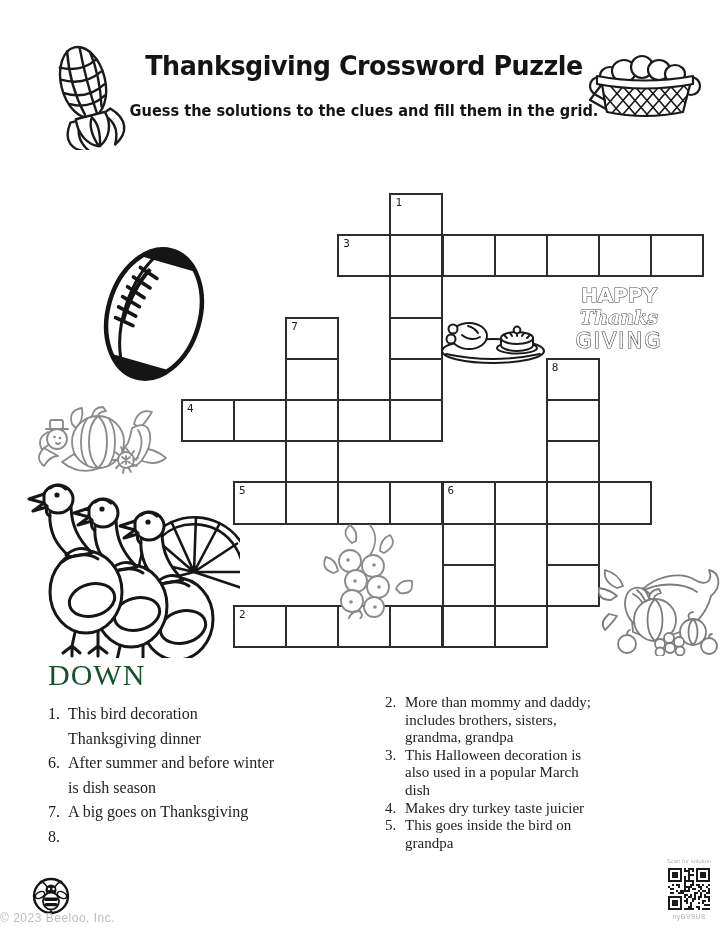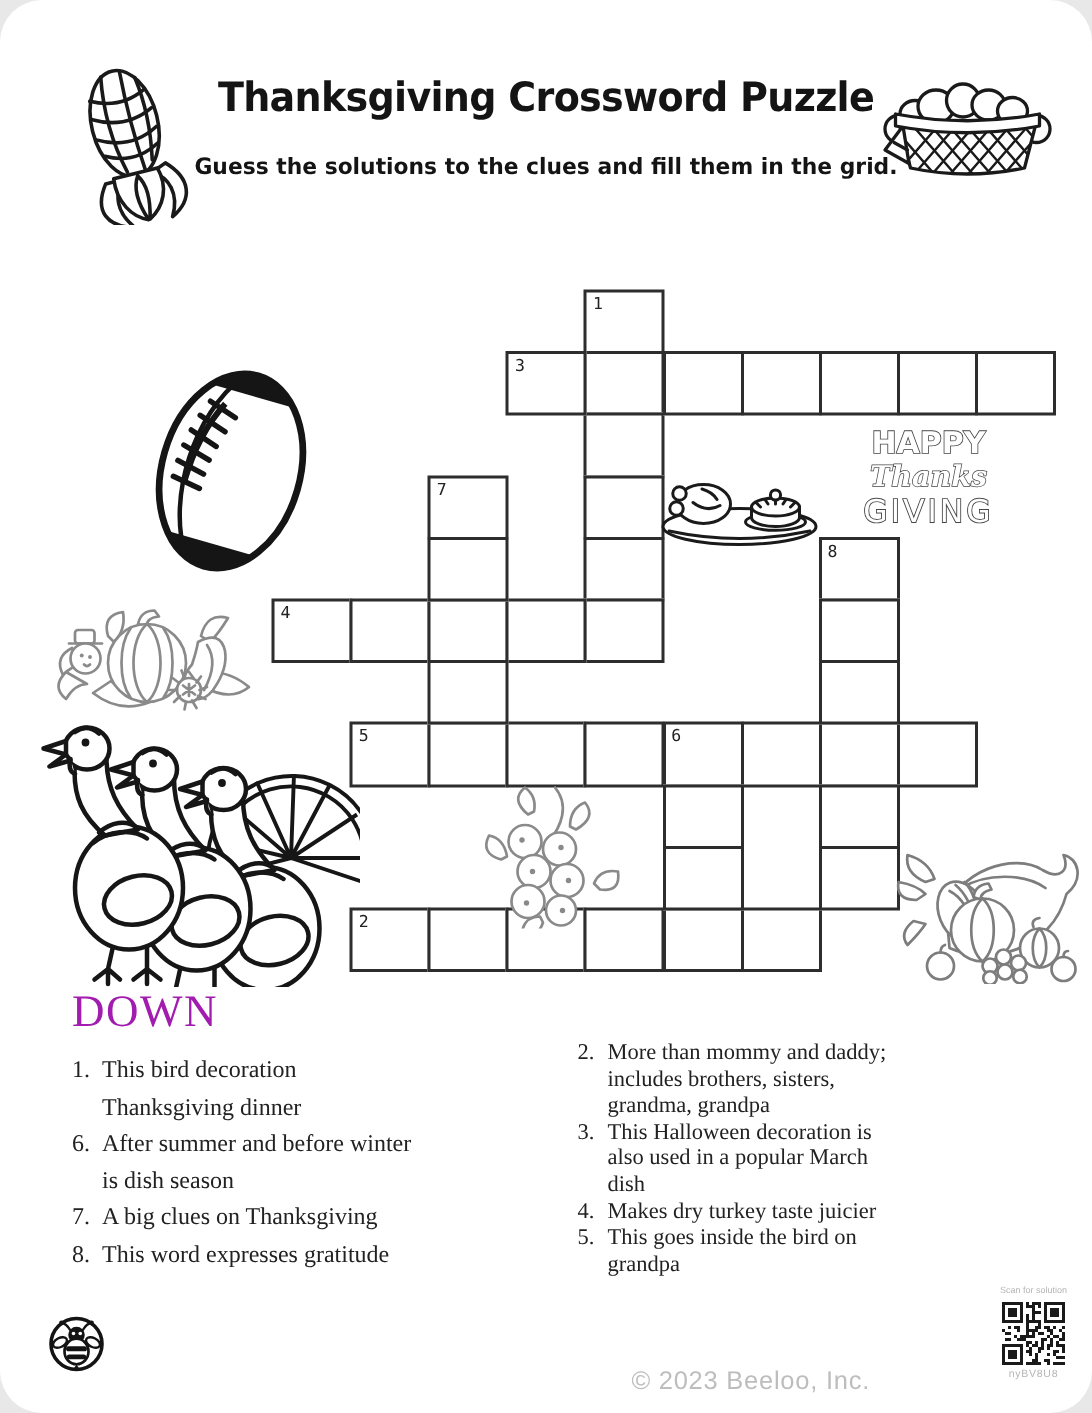--- a/index.html
+++ b/index.html
@@ -1,19 +1,19 @@
 <!DOCTYPE html>
 <html><head>
 <meta charset="utf-8">
 <style>
   html,body{margin:0;padding:0;background:#e8e8e8;}
   .page{
     position:relative;width:728px;height:942px;background:#ffffff;
     margin:0 auto;overflow:hidden;
-    font-family:"Liberation Sans",sans-serif;color:#1a1a1a;border-radius:28px;
+    font-family:"Liberation Sans",sans-serif;color:#1a1a1a;
   }
   .abs{position:absolute;}
 
   
   .title{
     left:0;top:50px;width:728px;text-align:center;
     font-family:"DejaVu Sans",sans-serif;font-weight:bold;
     font-size:27px;letter-spacing:-0.5px;color:#141414;
     transform:scaleX(0.94);
   }
@@ -29,37 +29,37 @@
     position:absolute;box-sizing:border-box;background:#ffffff;
     border:2px solid #2d2d2d;
   }
   .cnum{
     display:block;padding:2px 0 0 4px;
     font-family:"DejaVu Sans Mono",monospace;font-size:11px;line-height:11px;color:#222;
   }
 
   
   .clue-heading{
-    font-family:"Liberation Serif",serif;font-size:30px;color:#a21caf;
+    font-family:"Liberation Serif",serif;font-size:30px;color:#14532d;
     letter-spacing:1px;
   }
   .clue-list{list-style:none;margin:0;padding:0;font-family:"Liberation Serif",serif;color:#222;}
   .clue-list li{display:flex;}
   .clue-num{flex:0 0 20px;}
   .clue-text{white-space:pre-line;}
   .down-list{font-size:16px;line-height:24.5px;}
   .across-list{font-size:15px;line-height:17.6px;}
 
   
   .brand-text{
     font-family:"DejaVu Sans",sans-serif;font-weight:bold;font-size:25px;color:#141414;
   }
   .copyright{
-    left:0;top:911px;width:580px;text-align:right;
-    font-size:17px;color:#bdbdbd;letter-spacing:0.5px;
+    left:0;top:911px;width:580px;text-align:left;
+    font-size:12px;color:#bdbdbd;letter-spacing:0.5px;
   }
   .qr-label{position:absolute;width:90px;text-align:center;color:#b5b5b5;}
   .qr-top{left:644px;top:858px;font-size:6px;}
   .qr-bottom{left:644px;top:913px;font-size:7px;letter-spacing:0.5px;}
 
   svg{display:block;}
   text.outline{paint-order:stroke;}
 </style>
 </head>
 <body>
@@ -316,25 +316,24 @@
         <span class="clue-text">This bird decoration
 Thanksgiving dinner</span>
       </li>
     <li>
         <span class="clue-num">6.</span>
         <span class="clue-text">After summer and before winter
 is dish season</span>
       </li>
     <li>
         <span class="clue-num">7.</span>
-        <span class="clue-text">A big clues on Thanksgiving</span>
+        <span class="clue-text">A big goes on Thanksgiving</span>
       </li>
     <li>
         <span class="clue-num">8.</span>
-        <span class="clue-text">This word expresses gratitude</span>
       </li>
   </ul>
 
   <ul class="abs clue-list across-list" style="left:385px;top:694px;width:300px">
     <li>
         <span class="clue-num">2.</span>
         <span class="clue-text">More than mommy and daddy;
 includes brothers, sisters,
 grandma, grandpa</span>
       </li>

